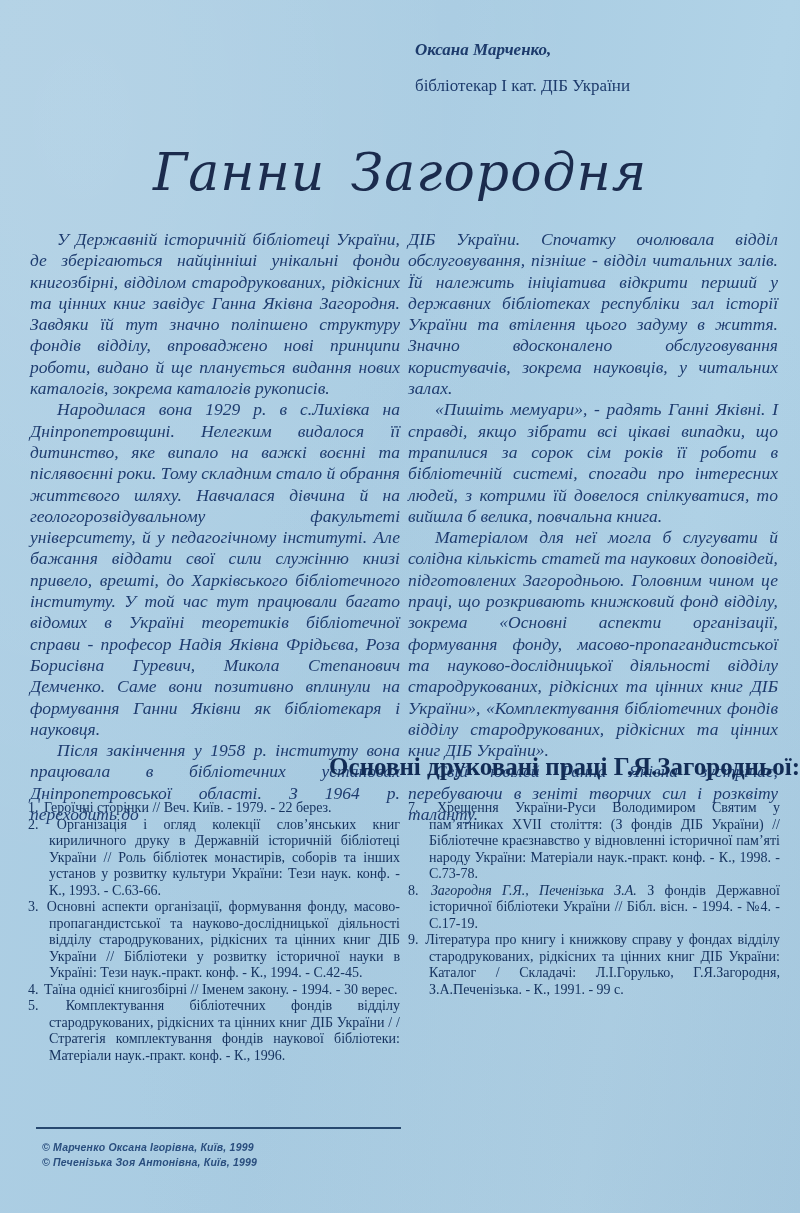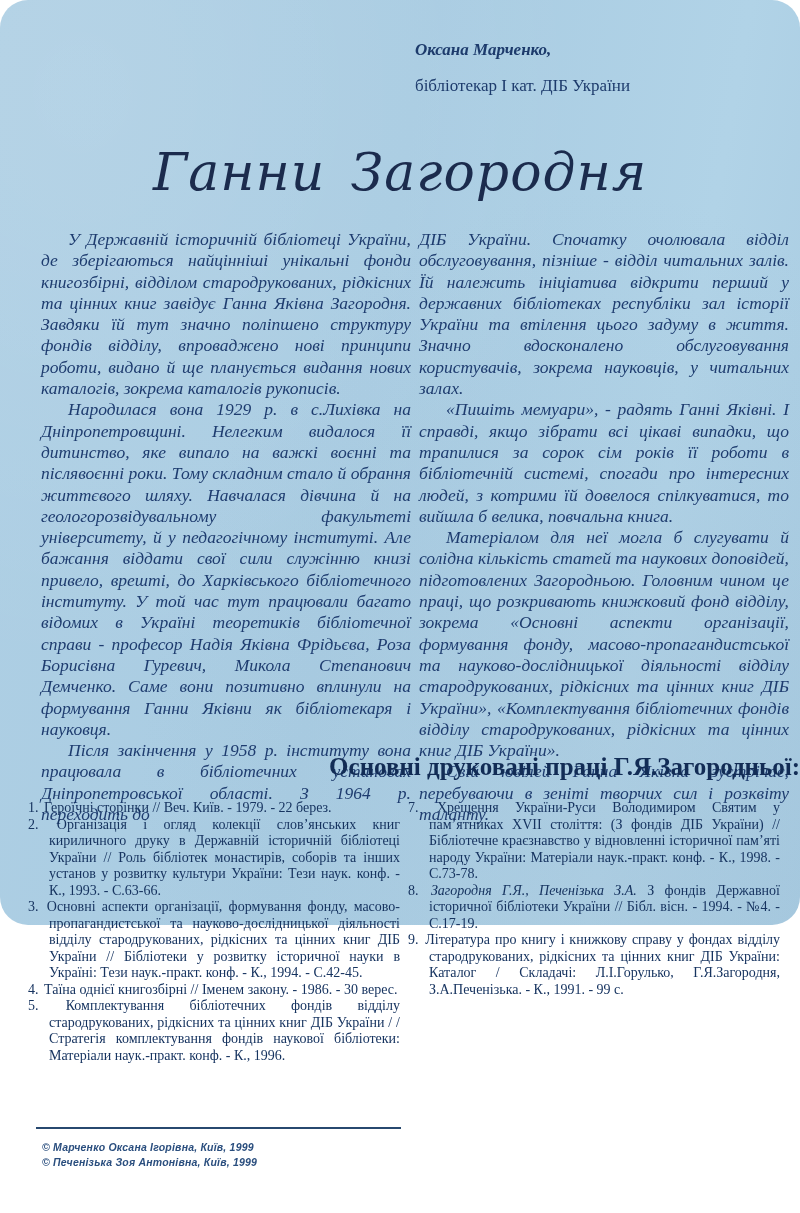--- a/index.html
+++ b/index.html
@@ -3,26 +3,25 @@
 <meta charset="utf-8">
 <style>
   html, body { margin: 0; padding: 0; }
   body {
     width: 800px; height: 1213px;
     font-family: "Liberation Serif", serif;
     overflow: hidden;
   }
   .page {
     position: relative;
-    width: 800px; height: 925px;
+    width: 800px; height: 1213px;
     background:
       radial-gradient(ellipse at 75% 90%, rgba(140,170,195,0.18), rgba(140,170,195,0) 55%),
       radial-gradient(ellipse at 10% 10%, rgba(255,255,255,0.10), rgba(255,255,255,0) 50%),
       linear-gradient(100deg, #aecfe4 0%, #a9cce2 45%, #b1d3e7 78%, #a8cbe1 100%);
-    border-radius: 28px;
   }
 
   
   .byline {
     position: absolute; left: 415px; top: 38px;
     font-size: 17px; line-height: 23.5px;
     color: #1d3b6c;
   }
   .byline-name  { font-style: italic; font-weight: bold; }
   .byline-role  { font-style: normal; margin-top: 12px; }
@@ -33,21 +32,21 @@
     text-align: center;
     font-family: "DejaVu Serif", serif;
     font-style: italic; font-weight: 500;
     font-size: 52px; letter-spacing: 1px; word-spacing: 8px;
     color: #1b2b4d;
     margin: 0;
   }
 
   
   .article {
-    position: absolute; top: 229px; left: 41px; width: 748px;
+    position: absolute; top: 229px; left: 30px; width: 748px;
     display: flex; gap: 8px;
     font-style: italic;
     font-size: 17.5px; line-height: 21.3px;
     color: #1e3c6f;
     text-align: justify;
   }
   .article .col { width: 370px; }
   .article p { margin: 0; }
   .article p.indent { text-indent: 27px; }
 
@@ -115,21 +114,21 @@
     </div>
   </div>
 
   <h2 class="bib-heading">Основні друковані праці Г.Я.Загородньої:</h2>
 
   <div class="bib">
     <div class="bib-col">
       <div class="bib-item"><span class="bib-num">1.</span> <span>Героїчні сторінки // Веч. Київ. - 1979. - 22 берез.</span></div>
       <div class="bib-item"><span class="bib-num">2.</span> <span>Організація і огляд колекції слов’янських книг кириличного друку в Державній історичній бібліотеці України // Роль бібліотек монастирів, соборів та інших установ у розвитку культури України: Тези наук. конф. - К., 1993. - С.63-66.</span></div>
       <div class="bib-item"><span class="bib-num">3.</span> <span>Основні аспекти організації, формування фонду, масово-пропагандистської та науково-дослідницької діяльності відділу стародрукованих, рідкісних та цінних книг ДІБ України // Бібліотеки у розвитку історичної науки в Україні: Тези наук.-практ. конф. - К., 1994. - С.42-45.</span></div>
-      <div class="bib-item"><span class="bib-num">4.</span> <span>Таїна однієї книгозбірні // Іменем закону. - 1986. - 30 верес.</span></div>
+      <div class="bib-item"><span class="bib-num">4.</span> <span>Таїна однієї книгозбірні // Іменем закону. - 1994. - 30 верес.</span></div>
       <div class="bib-item"><span class="bib-num">5.</span> <span>Комплектування бібліотечних фондів відділу стародрукованих, рідкісних та цінних книг ДІБ України / / Стратегія комплектування фондів наукової бібліотеки: Матеріали наук.-практ. конф. - К., 1996.</span></div>
     </div>
     <div class="bib-col">
       <div class="bib-item"><span class="bib-num">7.</span> <span>Хрещення України-Руси Володимиром Святим у пам’ятниках XVII століття: (З фондів ДІБ України) // Бібліотечне краєзнавство у відновленні історичної пам’яті народу України: Матеріали наук.-практ. конф. - К., 1998. - С.73-78.</span></div>
       <div class="bib-item"><span class="bib-num">8.</span> <span class="bib-ital">Загородня Г.Я., Печенізька З.А.</span> <span>З фондів Державної історичної бібліотеки України // Бібл. вісн. - 1994. - №4. - С.17-19.</span></div>
       <div class="bib-item"><span class="bib-num">9.</span> <span>Література про книгу і книжкову справу у фондах відділу стародрукованих, рідкісних та цінних книг ДІБ України: Каталог / Складачі: Л.І.Горулько, Г.Я.Загородня, З.А.Печенізька. - К., 1991. - 99 с.</span></div>
     </div>
   </div>
 
   <div class="footer-rule"></div>

